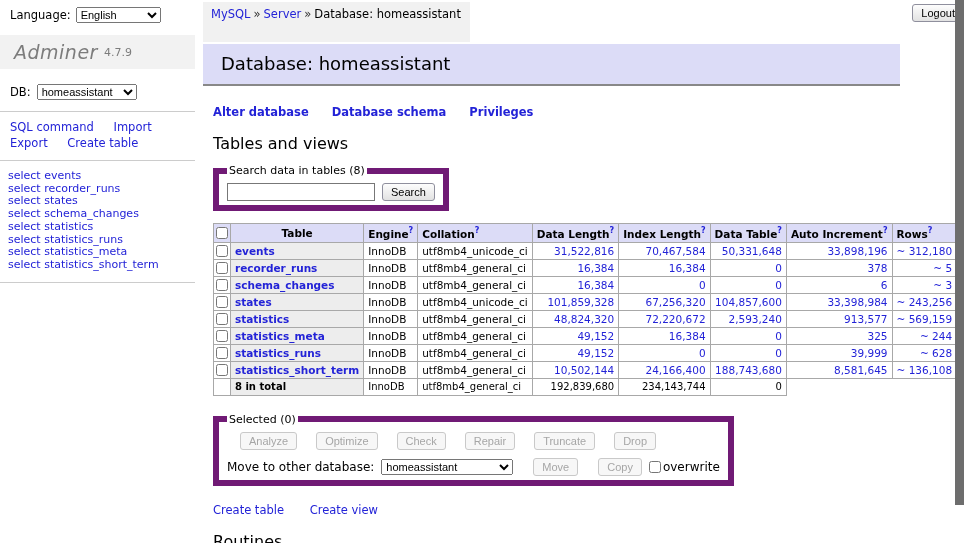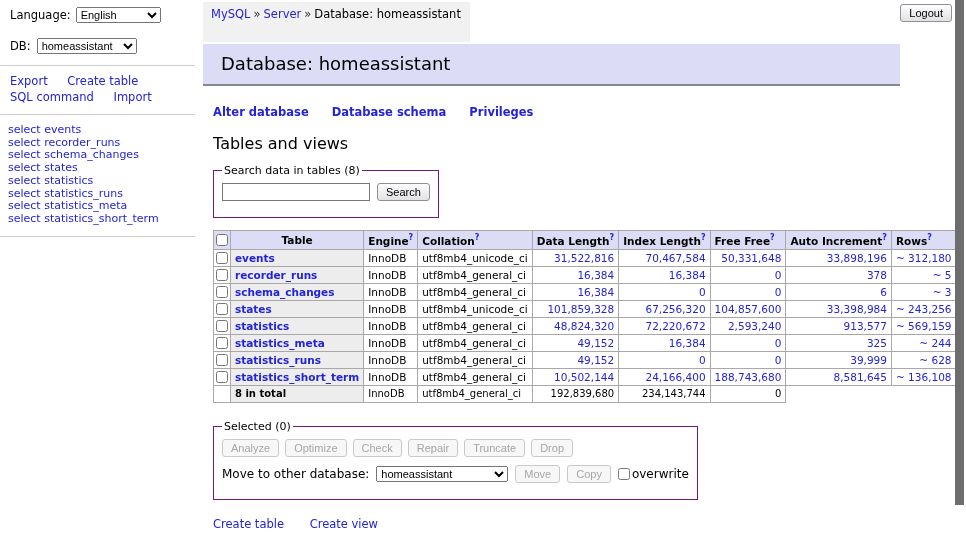--- a/index.html
+++ b/index.html
@@ -28,26 +28,26 @@
   .crumb { display: inline-block; background: #f1f1f1; padding: 5px 9px 21px 8px;
     margin-top: 2px; font-size: 11.5px; color: #000; }
   .crumb .sep { color: #333; margin: 0 3px; }
   h2.title-bar { margin-top: 2px; background: #dcdcf7; border-bottom: 2px solid #888;
     font-size: 18px; font-weight: normal; padding: 9px 0 10px 18px; }
   .content { padding-left: 10px; }
   .nav-links { margin-top: 19px; font-size: 11.5px; font-weight: bold; }
   .nav-links a { margin-right: 19px; }
   h3 { font-size: 16px; font-weight: normal; margin: 15px 0 11px; }
 
-  fieldset { display: inline-block; border: 1px solid #701a75; padding: 3px 8px 16px; }
+  fieldset { display: inline-block; border: 6px solid #701a75; padding: 3px 8px 4px; }
   legend { font-size: 11px; padding: 0 2px; }
   input[type=text] { width: 148px; height: 18px; border: 1px solid #777; font-size: 11px; padding: 1px 3px; }
   .btn { font-size: 11px; padding: 2px 8px; color: #000;
     background: linear-gradient(#fdfdfd, #e2e2e2); border: 1px solid #8f8f9d; border-radius: 3px; }
-  .btn:disabled, .btn.disabled { color: #a6a6a6; border-color: #c9c9c9; background: #f7f7f7; }
+  .btn:disabled, .btn.disabled { color: #a6a6a6; border-color: #c9c9c9; background: #f7f7f7; margin-left: 13px; }
   .search-box .row { display: flex; gap: 7px; align-items: center; margin-top: 3px; }
 
   
   table { border-collapse: collapse; margin-top: 12px; font-size: 10.5px; }
   th, td { border: 1px solid #a8a8a8; padding: 2px 4px; height: 17px; white-space: nowrap; overflow: hidden; }
   thead th, thead td { background: #dcdcf7; font-weight: bold; text-align: left; }
   thead th.c-table { text-align: center; }
   tbody th { background: #ededed; text-align: left; }
   tbody th a { font-weight: bold; }
   td.num, th.num { text-align: right; }
@@ -66,57 +66,61 @@
   .selected-box { margin-top: 17px; }
   .selected-box .btn-row { display: flex; gap: 6px; margin: 3px 0 8px; }
   .move-row { display: flex; align-items: center; gap: 7px; font-size: 12px; }
   .move-row select { width: 132px; font-size: 11px; }
   .overwrite { display: flex; align-items: center; gap: 2px; font-size: 12px; }
 
   .bottom-links { margin-top: 17px; font-size: 11.5px; }
   .bottom-links a { margin-right: 22px; }
 
   
-  #logout-wrap { position: absolute; right: 14px; top: 4px; }
+  #logout-wrap { position: absolute; right: 2px; top: 4px; }
   #scrollbar { position: absolute; right: 0; top: 0; width: 11px; height: 543px; background: #fff; }
   #scroll-thumb { position: absolute; top: 0; right: 2px; width: 9px; height: 505px; background: #6d6d6d; }
 </style>
 </head>
 <body>
 
 <div id="sidebar">
   <div class="lang-row">
     <span>Language:</span>
     <select>
       <option>English</option>
     </select>
   </div>
+  <div class="app-h1">
+    <span class="app-name">Adminer</span>
+    <span class="app-version">4.7.9</span>
+  </div>
   <div class="db-row">
     <span>DB:</span>
     <select>
       <option>homeassistant</option>
     </select>
   </div>
   <hr class="side-hr">
   <div class="side-actions">
     <div>
+      <a>SQL command</a>
+      <a>Import</a>
+    </div>
+    <div>
       <a>Export</a>
       <a>Create table</a>
-    </div>
-    <div>
-      <a>SQL command</a>
-      <a>Import</a>
     </div>
   </div>
   <hr class="side-hr">
   <div class="side-tables">
     <a>select events</a>
     <a>select recorder_runs</a>
+    <a>select states</a>
     <a>select schema_changes</a>
-    <a>select states</a>
     <a>select statistics</a>
     <a>select statistics_runs</a>
     <a>select statistics_meta</a>
     <a>select statistics_short_term</a>
   </div>
   <hr class="side-hr">
 </div>
 
 <div id="main">
   <div class="crumb">
@@ -156,21 +160,21 @@
           <col class="c-comm">
       </colgroup>
       <thead>
         <tr>
           <td class="chk"><input type="checkbox" style=""></td>
           <th class="c-table"><span>Table</span></th>
           <th><span>Engine</span><sup class="help"><a>?</a></sup></th>
           <th><span>Collation</span><sup class="help"><a>?</a></sup></th>
           <th><span>Data Length</span><sup class="help"><a>?</a></sup></th>
           <th><span>Index Length</span><sup class="help"><a>?</a></sup></th>
-          <th><span>Free Free</span><sup class="help"><a>?</a></sup></th>
+          <th><span>Data Table</span><sup class="help"><a>?</a></sup></th>
           <th><span>Auto Increment</span><sup class="help"><a>?</a></sup></th>
           <th><span>Rows</span><sup class="help"><a>?</a></sup></th>
           <th><span>Comment</span></th>
         </tr>
       </thead>
       <tbody>
         <tr>
           <td class="chk"><input type="checkbox" style=""></td>
           <th><a>events</a></th>
           <td>InnoDB</td>

